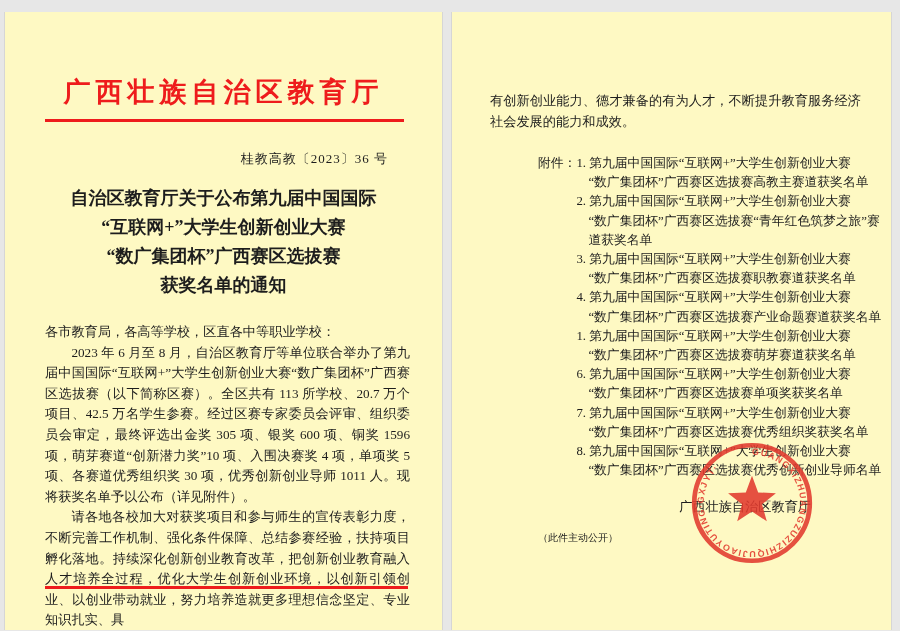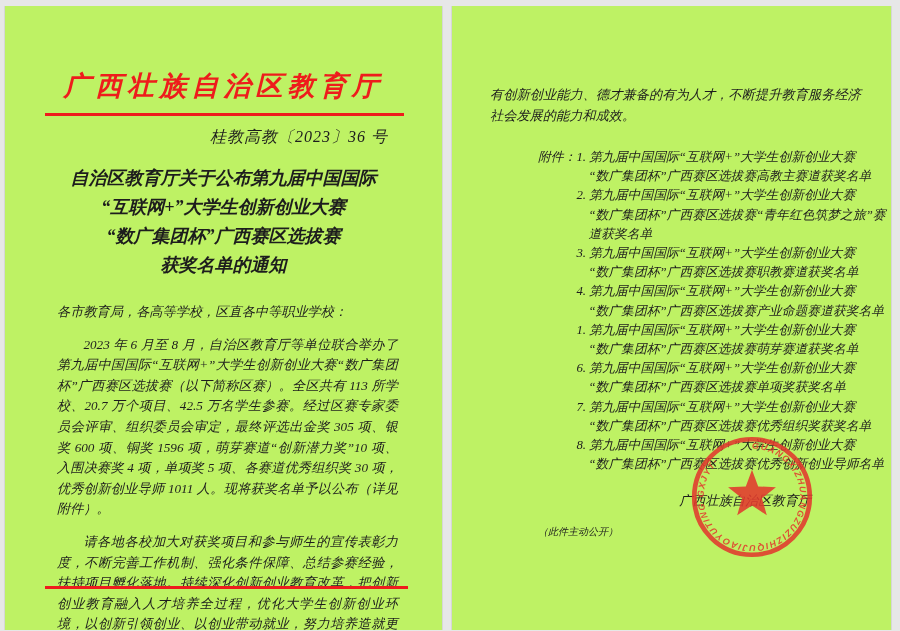--- a/index.html
+++ b/index.html
@@ -4,39 +4,38 @@
 <style>
   html,body{margin:0;padding:0;}
   body{
     width:900px;height:631px;overflow:hidden;
     background:#e7e7e7;
     font-family:"Liberation Serif","DejaVu Serif",serif;
     color:#1d1d1d;
     position:relative;
   }
   .page{
-    position:absolute;top:6px;bottom:1px;background:#bef264;
+    position:absolute;top:12px;bottom:1px;background:#fef9c3;
     border:1px solid #d6d6d6;border-top:none;border-bottom:none;
     box-sizing:border-box;
-    font-style:italic;
   }
   .page-left{left:4px;width:439px;}
   .page-right{left:451px;width:441px;}
 
   
   .agency-header{
     margin-top:62px;text-align:center;
     color:var(--red);font-weight:bold;
     font-size:27px;letter-spacing:5px;white-space:nowrap;
   }
   .red-rule-top{height:3px;background:var(--red);margin:9px 38px 0 40px;}
-  .doc-number{margin-top:11px;text-align:right;padding-right:54px;font-size:16px;letter-spacing:1px;}
+  .doc-number{margin-top:28px;text-align:right;padding-right:54px;font-size:13px;letter-spacing:1px;}
   .doc-title{margin-top:16px;text-align:center;font-weight:bold;font-size:18px;line-height:29px;}
   .body-text{margin:22px 32px 0 40px;font-size:13.2px;line-height:20.6px;text-align:justify;}
-  .body-text p{margin:12px;text-indent:2em;}
+  .body-text p{margin:0;text-indent:2em;}
   .body-text .salutation{text-indent:0;}
   .red-rule-bottom{position:absolute;left:40px;right:34px;bottom:41px;height:3px;background:var(--red);}
 
   
   .continuation{margin:78px 30px 0 38px;font-size:13.2px;line-height:21px;text-align:justify;}
   .attachments{display:flex;margin:22px 0 0 86px;font-size:12.8px;line-height:19.2px;}
   .att-label{white-space:nowrap;}
   .att-items{width:320px;}
   .att-item .l2{padding-left:12px;}
   .sign-block{margin-top:16px;text-align:right;padding-right:80px;font-size:13.2px;line-height:22px;position:relative;z-index:1;}

